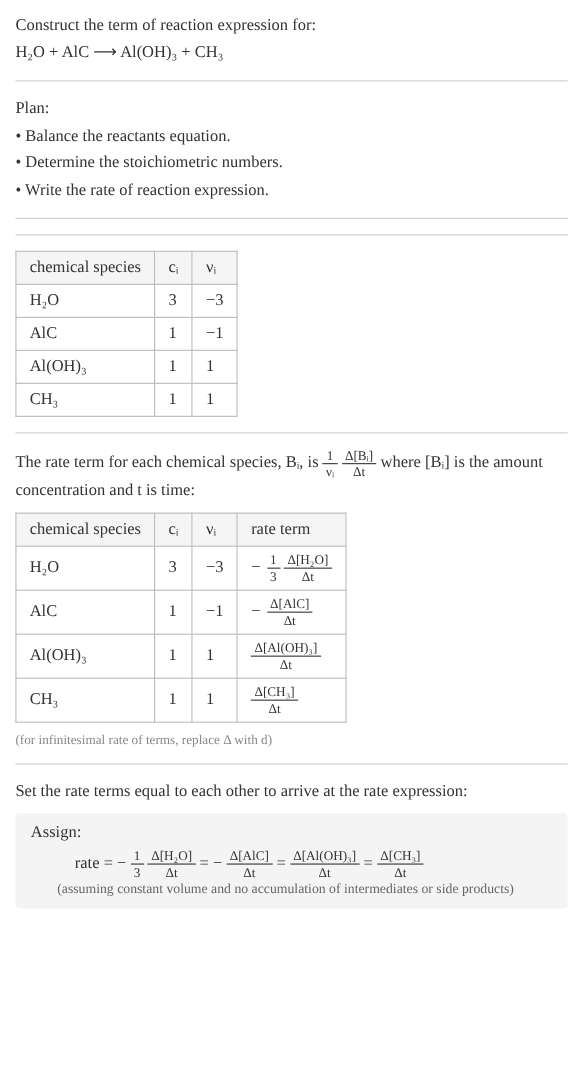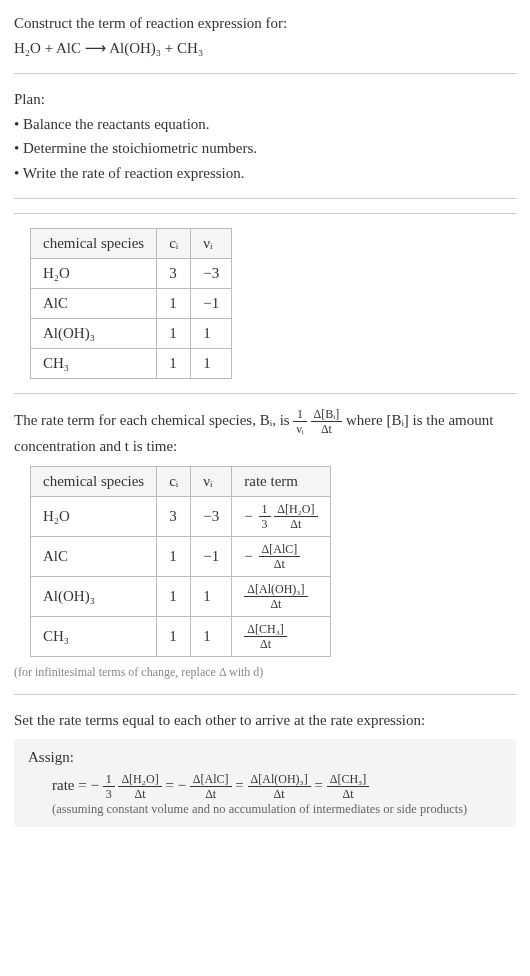--- a/index.html
+++ b/index.html
@@ -21,21 +21,21 @@
 }
 .section {
   margin-bottom: 6px;
 }
 .line {
   line-height: 1.5;
   margin: 2px 0;
 }
 table.data {
   border-collapse: collapse;
-  margin: 8px 16px;
+  margin: 8px 0;
 }
 table.data th, table.data td {
   border: 1px solid #bbb;
   padding: 6px 12px;
   text-align: left;
   font-weight: normal;
   vertical-align: middle;
 }
 table.data th {
   background: #f5f5f5;
@@ -48,21 +48,21 @@
 .answer-box {
   background: #f4f4f4;
   border-radius: 4px;
   padding: 10px 14px;
   margin-top: 8px;
 }
 .answer-label {
   margin-bottom: 6px;
 }
 .answer-indent {
-  margin-left: 24px;
+  margin-left: 40px;
   line-height: 1.8;
 }
 .answer-note {
   font-size: 12.5px;
   color: #666;
   margin-left: 24px;
   margin-top: 2px;
 }
 .frac {
   display: inline-block;
@@ -213,21 +213,21 @@
       <td>1</td>
       <td class="rate-cell">
         <span class="frac">
           <span class="num">Δ[CH₃]</span>
           <span class="den">Δt</span>
         </span>
       </td>
     </tr>
   </tbody>
       </table>
-  <div class="caption">(for infinitesimal terms of change, replace Δ with d)</div>
+  <div class="caption">(for infinitesimal rate of terms, replace Δ with d)</div>
 </div>
 
 <hr>
 
 <div class="section">
   <div class="line">Set the rate terms equal to each other to arrive at the rate expression:</div>
   <div class="answer-box">
     <div class="answer-label">Assign:</div>
     <div class="answer-indent">
       <span>rate = −</span>

